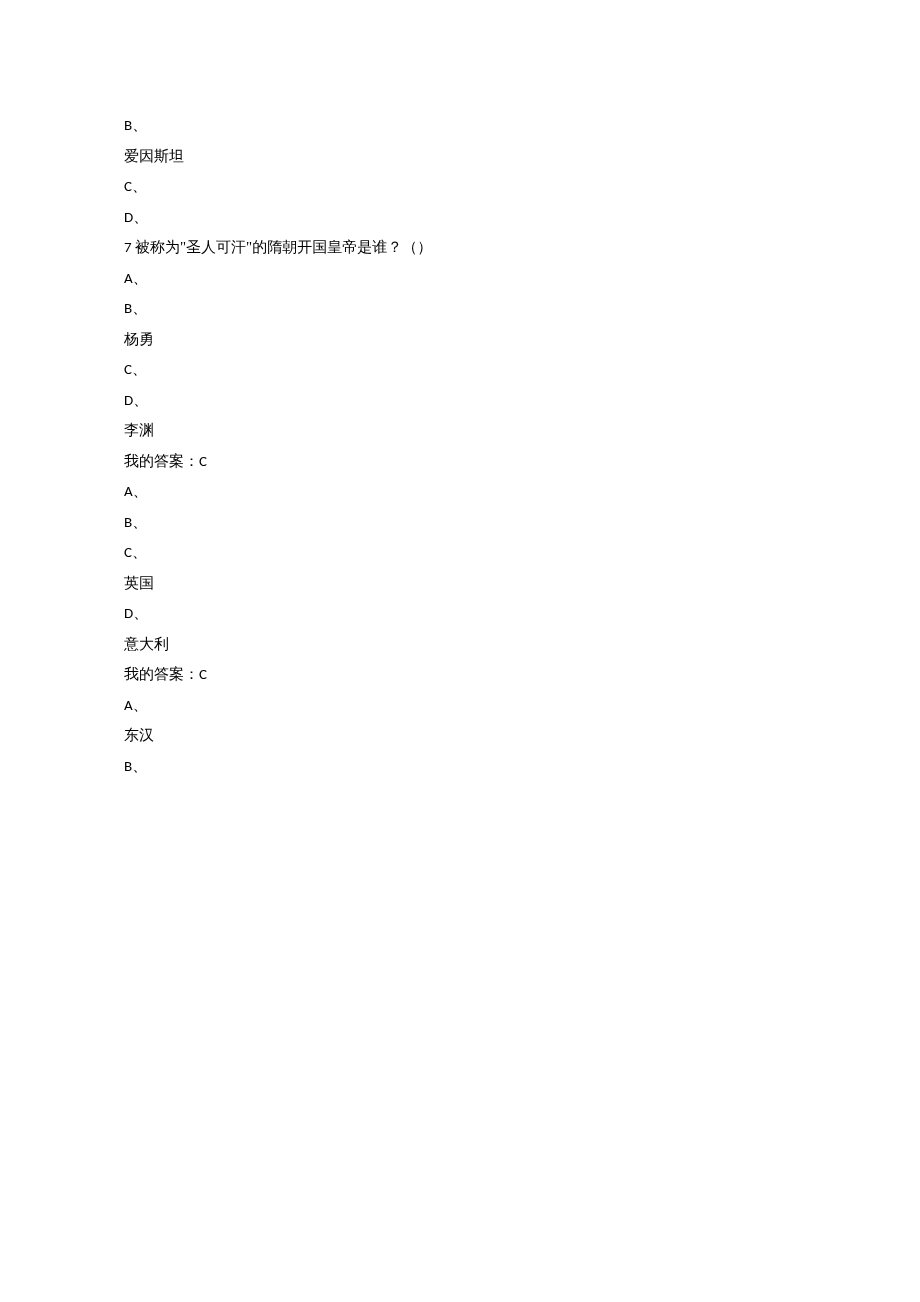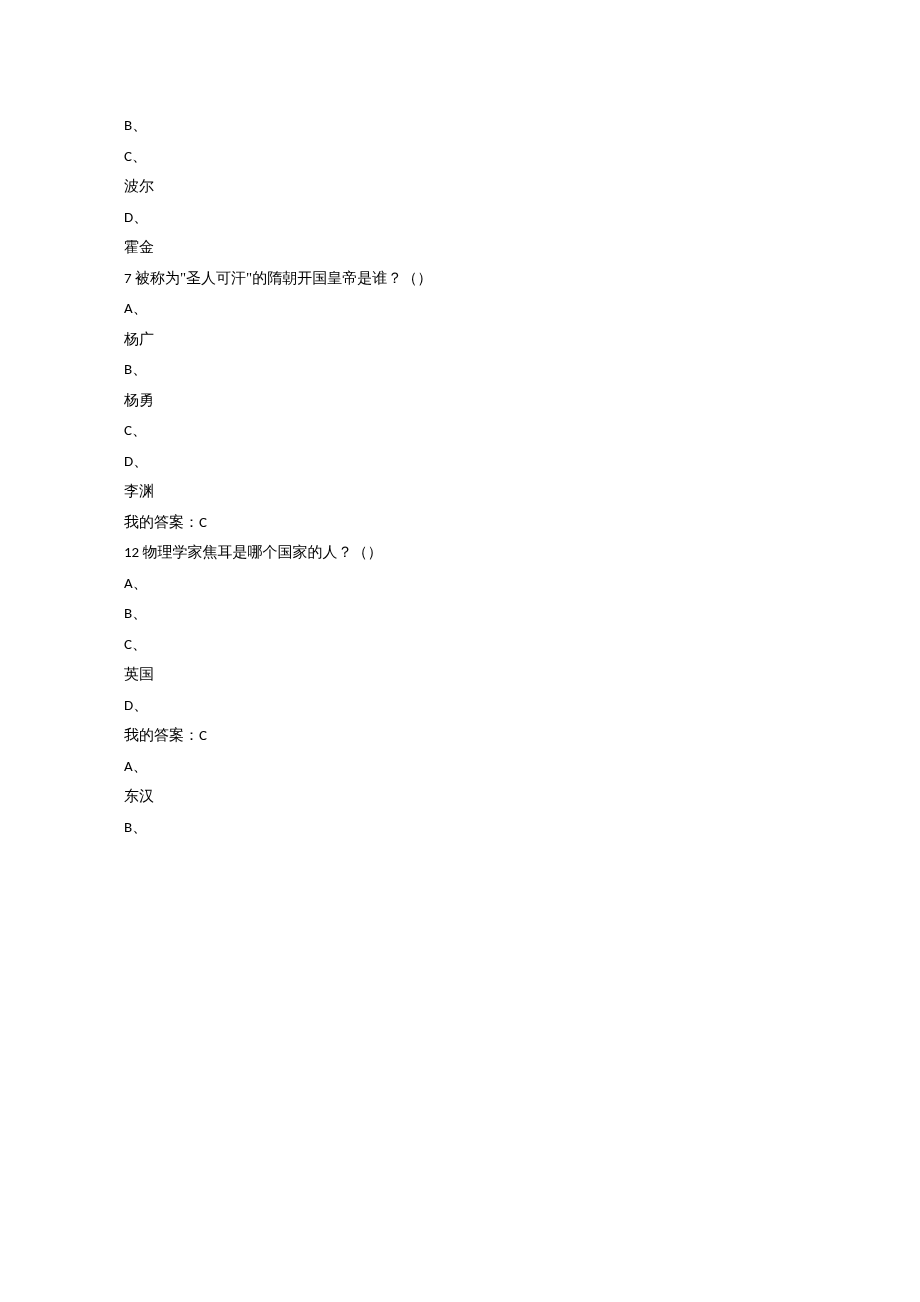--- a/index.html
+++ b/index.html
@@ -22,36 +22,34 @@
     }
     .latin {
       font-family: Calibri, Arial, sans-serif;
     }
   </style>
 </head>
 <body>
 
 <div id="content">
     <div class="line"><span class="latin">B</span><span>、</span></div>
+    <div class="line"><span>爱因斯坦</span></div>
     <div class="line"><span class="latin">C</span><span>、</span></div>
-    <div class="line"><span>波尔</span></div>
     <div class="line"><span class="latin">D</span><span>、</span></div>
-    <div class="line"><span>霍金</span></div>
     <div class="line"><span class="latin">7 </span><span>被称为"圣人可汗"的隋朝开国皇帝是谁？（）</span></div>
     <div class="line"><span class="latin">A</span><span>、</span></div>
-    <div class="line"><span>杨广</span></div>
     <div class="line"><span class="latin">B</span><span>、</span></div>
     <div class="line"><span>杨勇</span></div>
     <div class="line"><span class="latin">C</span><span>、</span></div>
     <div class="line"><span class="latin">D</span><span>、</span></div>
     <div class="line"><span>李渊</span></div>
     <div class="line"><span>我的答案：</span><span class="latin">C</span></div>
-    <div class="line"><span class="latin">12 </span><span>物理学家焦耳是哪个国家的人？（）</span></div>
     <div class="line"><span class="latin">A</span><span>、</span></div>
     <div class="line"><span class="latin">B</span><span>、</span></div>
     <div class="line"><span class="latin">C</span><span>、</span></div>
     <div class="line"><span>英国</span></div>
     <div class="line"><span class="latin">D</span><span>、</span></div>
+    <div class="line"><span>意大利</span></div>
     <div class="line"><span>我的答案：</span><span class="latin">C</span></div>
     <div class="line"><span class="latin">A</span><span>、</span></div>
     <div class="line"><span>东汉</span></div>
     <div class="line"><span class="latin">B</span><span>、</span></div>
   </div>
 
 </body></html>

